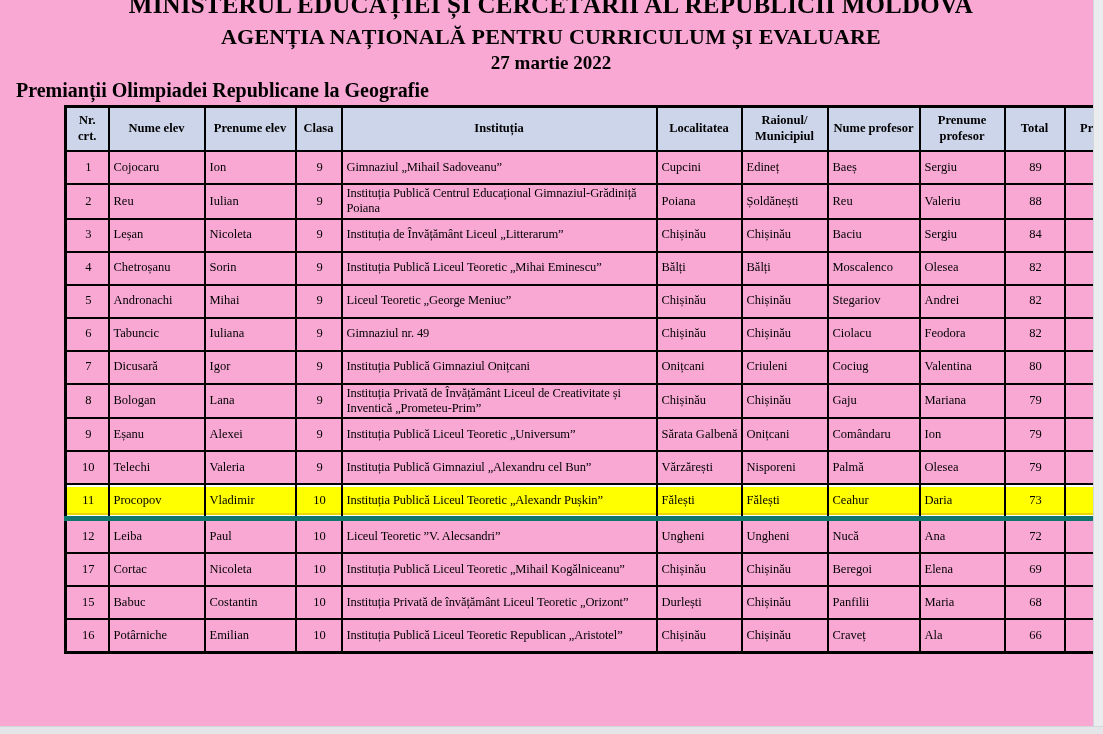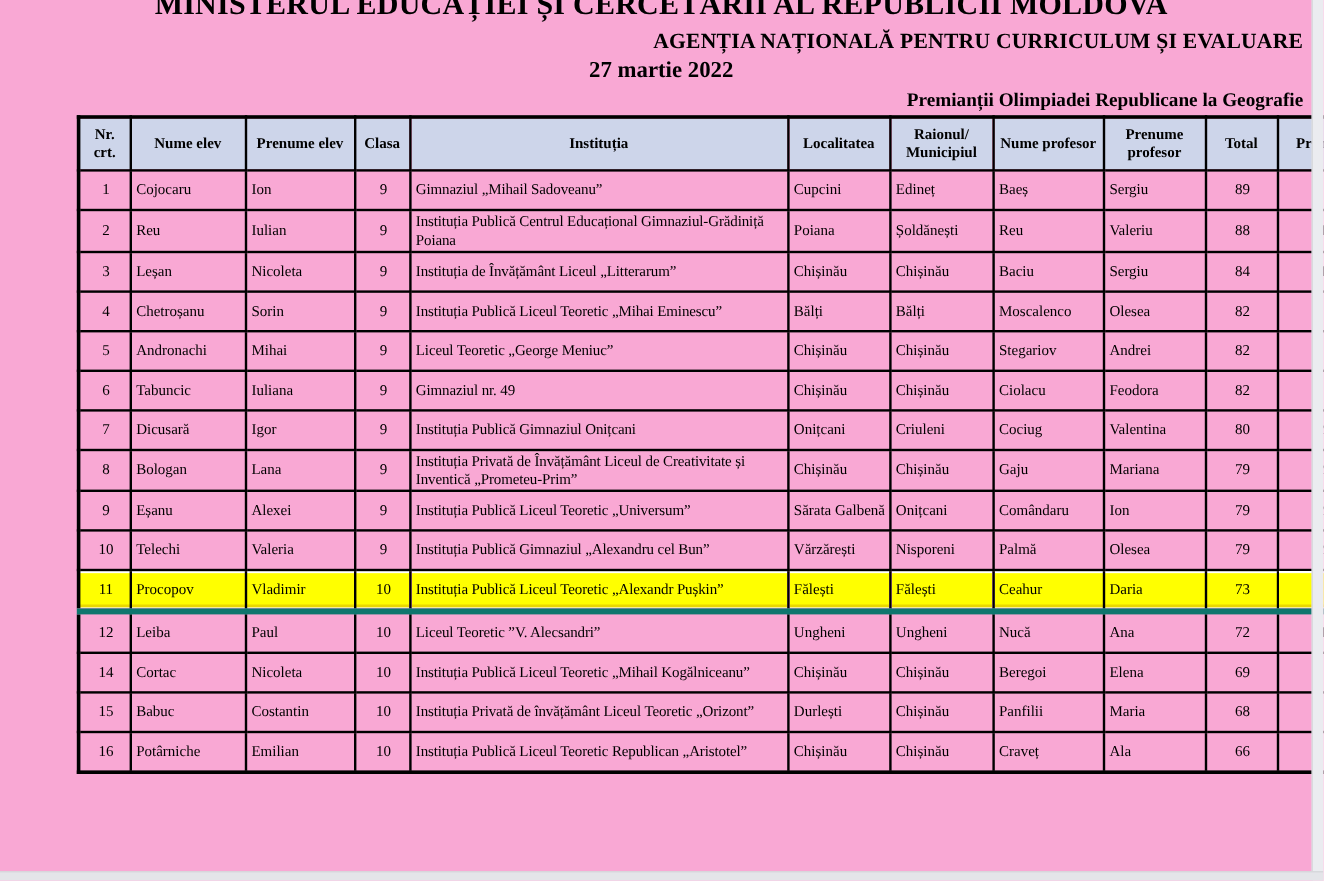--- a/index.html
+++ b/index.html
@@ -29,40 +29,40 @@
     margin: -9px 0 0 0;
     font-size: 25px;
     line-height: 1.12;
     font-weight: bold;
     text-align: center;
     letter-spacing: 0.2px;
     white-space: nowrap;
   }
   .title2 {
     margin: 6px 0 0 0;
-    font-size: 18px;
+    font-size: 22px;
     line-height: 1.1;
     font-weight: bold;
-    text-align: right;
+    text-align: center;
     letter-spacing: 0.2px;
     white-space: nowrap;
   }
   .date-line {
     margin: 4px 0 0 0;
     font-size: 19px;
     line-height: 1.1;
     font-weight: bold;
     text-align: center;
   }
   .subtitle {
     margin: 5px 0 4px 0;
-    font-size: 16px;
+    font-size: 20px;
     line-height: 1.1;
     font-weight: bold;
-    text-align: right;
+    text-align: left;
   }
   table.results {
     border-collapse: collapse;
     table-layout: fixed;
     width: 1070px;
     border: 3px solid #000;
     margin-left: 48px;
   }
   table.results th, table.results td {
     border: 2px solid #000;
@@ -322,21 +322,21 @@
             <td class="al-c">10</td>
             <td class="al-l inst">Liceul Teoretic ”V. Alecsandri”</td>
             <td class="al-l">Ungheni</td>
             <td class="al-l">Ungheni</td>
             <td class="al-l">Nucă</td>
             <td class="al-l">Ana</td>
             <td class="al-c">72</td>
             <td class="al-c">II</td>
           </tr>
           <tr>
-            <td class="al-c">14</td>
+            <td class="al-c">17</td>
             <td class="al-l">Cortac</td>
             <td class="al-l">Nicoleta</td>
             <td class="al-c">10</td>
             <td class="al-l inst">Instituția Publică Liceul Teoretic „Mihail Kogălniceanu”</td>
             <td class="al-l">Chișinău</td>
             <td class="al-l">Chișinău</td>
             <td class="al-l">Beregoi</td>
             <td class="al-l">Elena</td>
             <td class="al-c">69</td>
             <td class="al-c">III</td>

